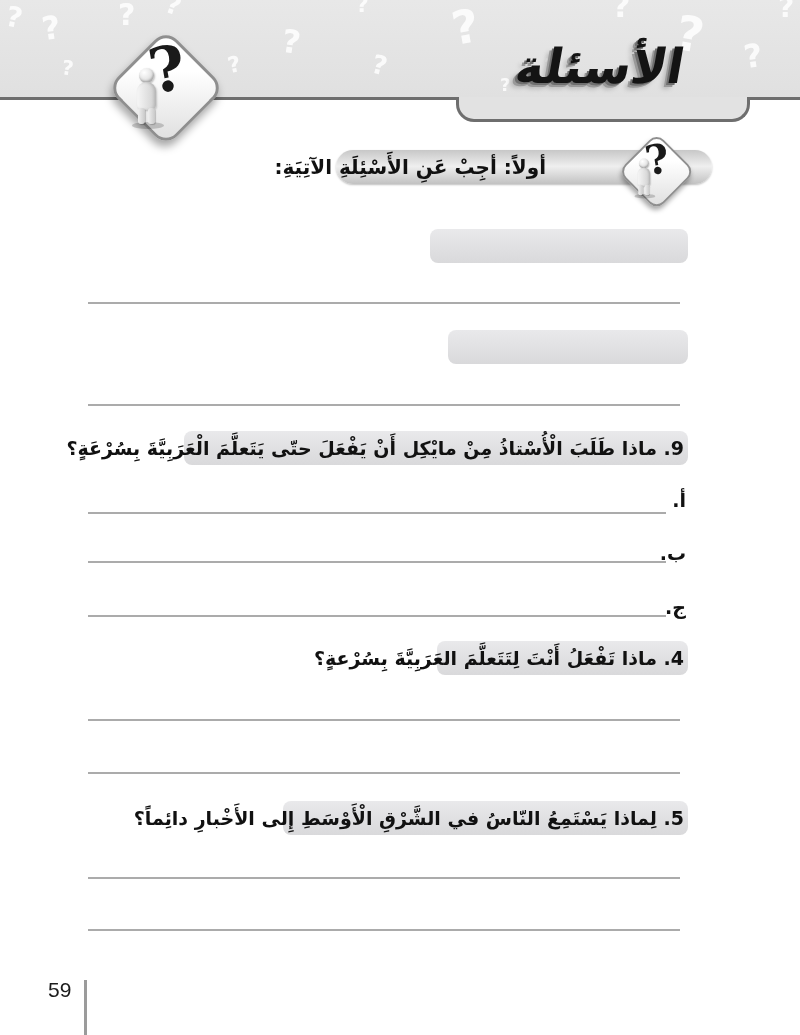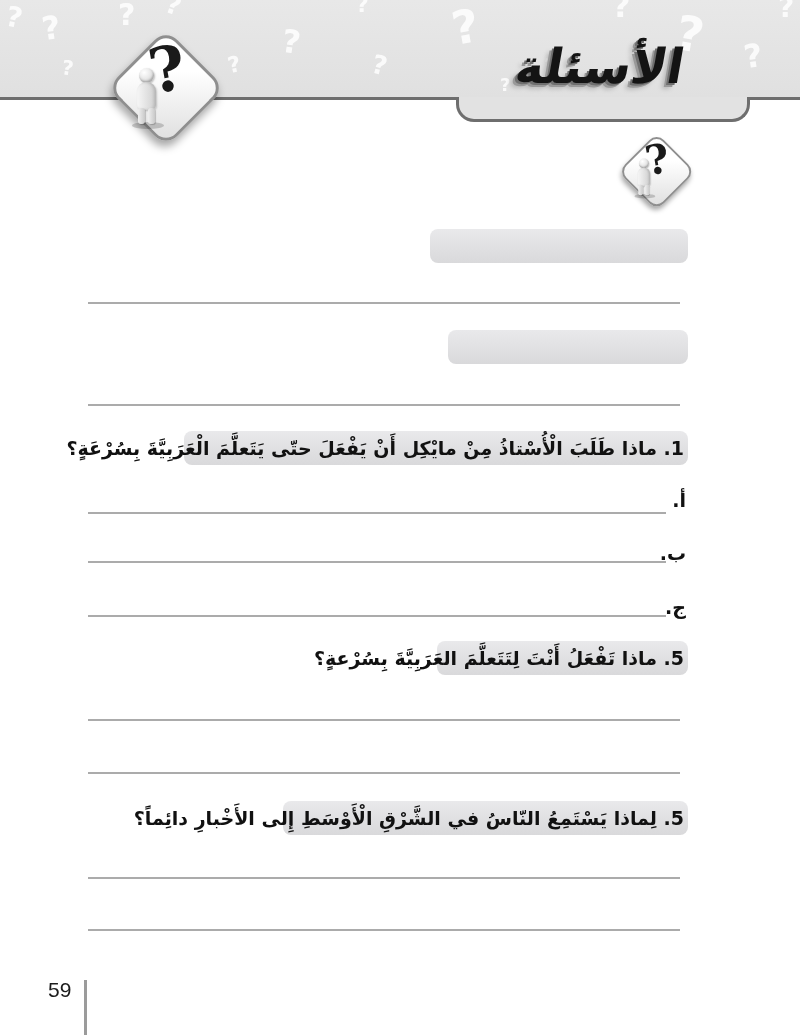--- a/index.html
+++ b/index.html
@@ -126,53 +126,56 @@
     <div class="badge-qmark">?</div>
     <div class="badge-figure">
       <div class="fig-shadow"></div>
       <div class="fig-head"></div>
       <div class="fig-body"></div>
       <div class="fig-leg l"></div>
       <div class="fig-leg r"></div>
     </div>
   </div>
 
+  <div class="section-bar">
+    <span class="section-heading">أولاً: أجِبْ عَنِ الأَسْئِلَةِ الآتِيَةِ:</span>
+  </div>
 
   <div class="badge badge-sm" style="left:618px;top:133px;">
     <div class="badge-diamond"></div>
     <div class="badge-qmark">?</div>
     <div class="badge-figure">
       <div class="fig-shadow"></div>
       <div class="fig-head"></div>
       <div class="fig-body"></div>
       <div class="fig-leg l"></div>
       <div class="fig-leg r"></div>
     </div>
   </div>
 
   <div class="q-band" style="left:430px;top:229px;width:258px;height:34px;"></div>
   <div class="ans-line" style="left:88px;top:302px;width:592px;"></div>
 
   <div class="q-band" style="left:448px;top:330px;width:240px;height:34px;"></div>
   <div class="ans-line" style="left:88px;top:404px;width:592px;"></div>
 
   <div class="q-band" style="left:184px;top:431px;width:504px;height:34px;"></div>
-  <div class="q-text" style="top:431px;">1. ماذا طَلَبَ الْأُسْتاذُ مِنْ مايْكِل أَنْ يَفْعَلَ حتّى يَتَعلَّمَ الْعَرَبِيَّةَ بِسُرْعَةٍ؟</div>
+  <div class="q-text" style="top:431px;">9. ماذا طَلَبَ الْأُسْتاذُ مِنْ مايْكِل أَنْ يَفْعَلَ حتّى يَتَعلَّمَ الْعَرَبِيَّةَ بِسُرْعَةٍ؟</div>
 
   <span class="sub-label" style="top:487px;">أ.</span>
   <div class="ans-line" style="left:88px;top:512px;width:578px;"></div>
 
   <span class="sub-label" style="top:540px;">ب.</span>
   <div class="ans-line" style="left:88px;top:561px;width:578px;"></div>
 
   <span class="sub-label" style="top:594px;">ج.</span>
   <div class="ans-line" style="left:88px;top:615px;width:578px;"></div>
 
   <div class="q-band" style="left:437px;top:641px;width:251px;height:34px;"></div>
-  <div class="q-text" style="top:641px;">5. ماذا تَفْعَلُ أَنْتَ لِتَتَعلَّمَ العَرَبِيَّةَ بِسُرْعةٍ؟</div>
+  <div class="q-text" style="top:641px;">4. ماذا تَفْعَلُ أَنْتَ لِتَتَعلَّمَ العَرَبِيَّةَ بِسُرْعةٍ؟</div>
   <div class="ans-line" style="left:88px;top:719px;width:592px;"></div>
   <div class="ans-line" style="left:88px;top:772px;width:592px;"></div>
 
   <div class="q-band" style="left:283px;top:801px;width:405px;height:34px;"></div>
   <div class="q-text" style="top:801px;">5. لِماذا يَسْتَمِعُ النّاسُ في الشَّرْقِ الْأَوْسَطِ إِلى الأَخْبارِ دائِماً؟</div>
   <div class="ans-line" style="left:88px;top:877px;width:592px;"></div>
   <div class="ans-line" style="left:88px;top:929px;width:592px;"></div>
 
   <div class="page-number">59</div>
   <div class="footer-bar"></div>

